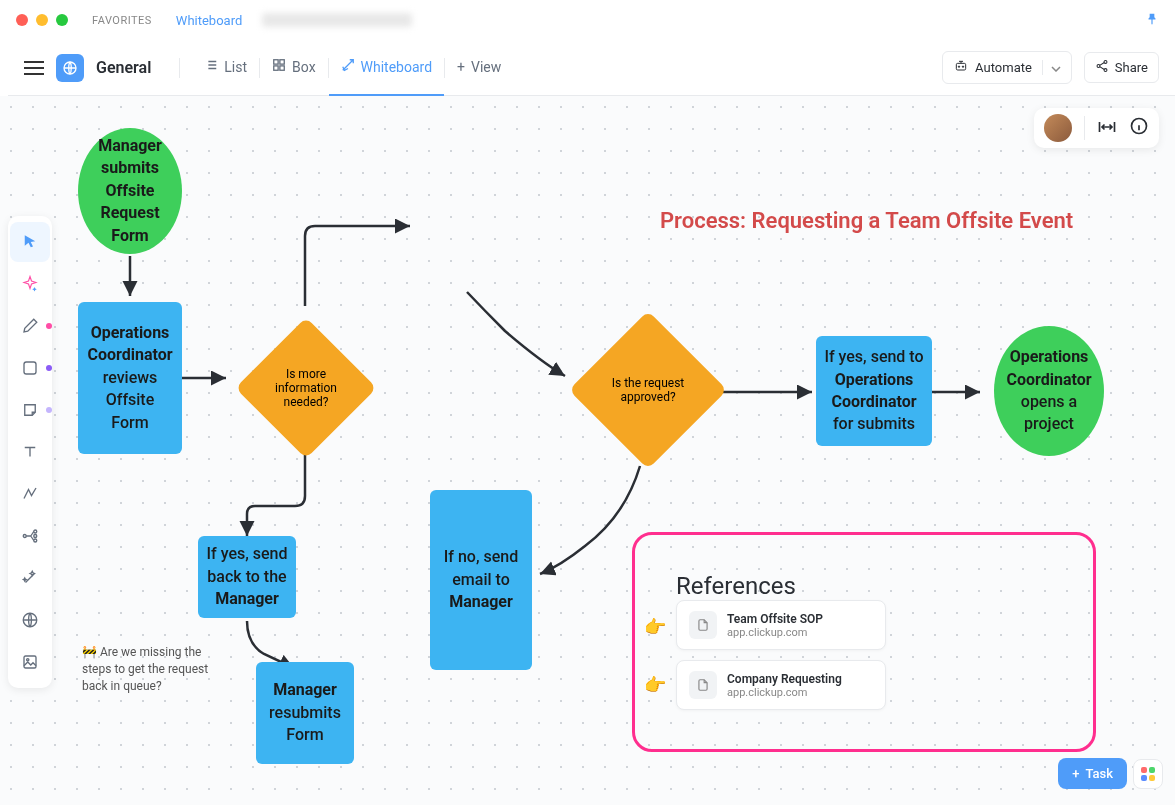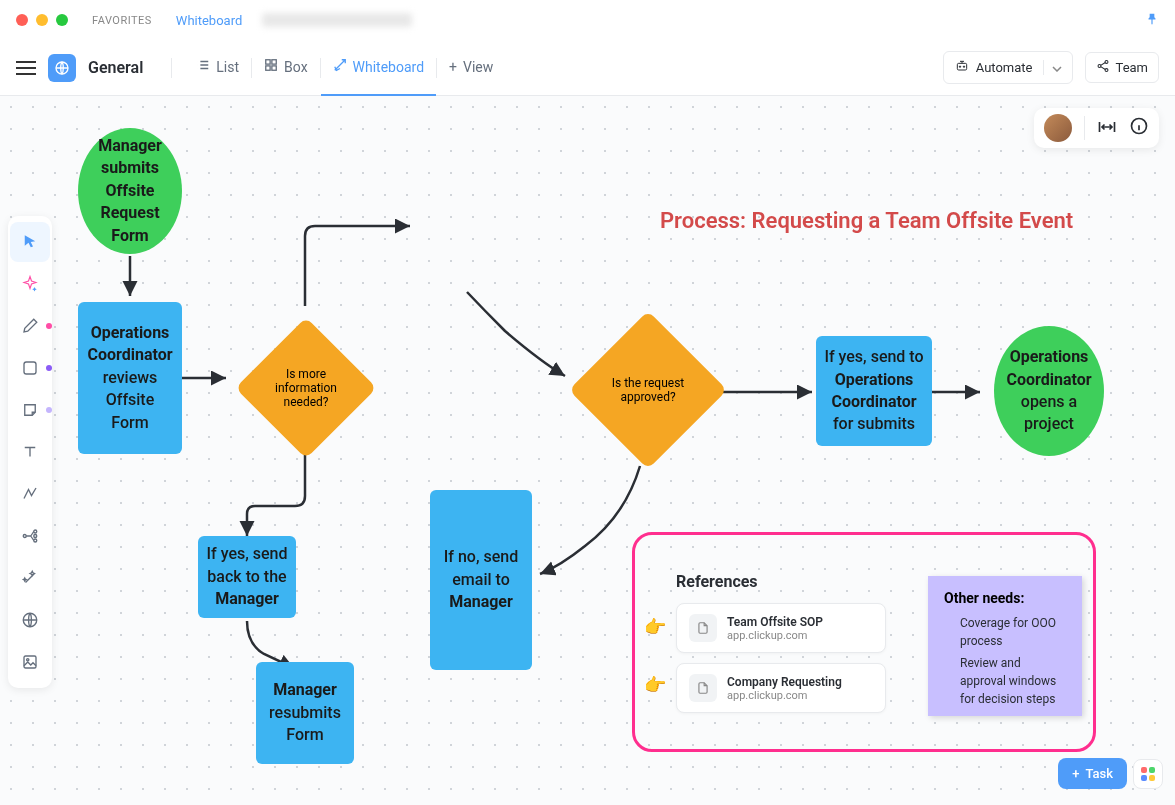--- a/index.html
+++ b/index.html
@@ -11,21 +11,21 @@
 .light { width: 12px; height: 12px; border-radius: 50%; }
 .light.red { background: #ff5f56; }
 .light.yellow { background: #ffbd2e; }
 .light.green { background: #27c93f; }
 .favorites-label { font-size: 11px; letter-spacing: 0.5px; color: #888; text-transform: uppercase; margin-right: 16px; }
 .fav-tab { font-size: 13px; color: #4f9cf9; cursor: pointer; margin-right: 12px; }
 .fav-tab-blur { width: 150px; height: 14px; background: #e8e8e8; border-radius: 3px; filter: blur(3px); }
 .pin-icon { margin-left: auto; color: #4f9cf9; font-size: 14px; }
 
 
-.header { height: 56px; border-bottom: 1px solid #e8eaed; display: flex; align-items: center; padding: 0 16px; gap: 12px; }
+.header { height: 56px; border-bottom: 1px solid #e8eaed; display: flex; align-items: center; padding: 0 16px; gap: 12px; margin-left: 8px; }
 .menu-icon { font-size: 20px; cursor: pointer; color: #333; }
 .space-icon { width: 28px; height: 28px; background: #4f9cf9; border-radius: 6px; display: flex; align-items: center; justify-content: center; color: white; }
 .space-title { font-size: 16px; font-weight: 600; color: #2a2e34; margin-right: 16px; }
 .view-tabs { display: flex; gap: 0; align-items: center; height: 56px; }
 .view-tab { display: flex; align-items: center; gap: 6px; padding: 0 12px; height: 56px; font-size: 14px; color: #656f7d; cursor: pointer; border-bottom: 2px solid transparent; }
 .view-tab.active { color: #4f9cf9; border-bottom-color: #4f9cf9; }
 .view-tab .vicon { font-size: 14px; }
 .vdiv { width: 1px; height: 20px; background: #e8eaed; }
 .header-spacer { flex: 1; }
 .automate-btn { display: flex; align-items: center; gap: 6px; padding: 6px 10px; border: 1px solid #e8eaed; border-radius: 6px; font-size: 13px; color: #2a2e34; cursor: pointer; }
@@ -60,21 +60,21 @@
 .diamond-inner { width: 100%; height: 100%; transform: rotate(45deg); border-radius: 8px; }
 .diamond-text { position: absolute; inset: 0; display: flex; align-items: center; justify-content: center; font-size: 12px; text-align: center; padding: 20px; }
 
 .canvas-title { position: absolute; font-size: 22px; font-weight: 600; color: #d34a4a; }
 
 .note-text { position: absolute; font-size: 12px; color: #555; width: 130px; line-height: 1.4; }
 
 
 .ref-panel-outline { position: absolute; border: 3px solid #ff2e8e; border-radius: 20px; }
 .ref-card { position: absolute; }
-.ref-title { font-size: 16px; font-weight: 700; color: #2a2e34; margin-bottom: 12px; }
+.ref-title { font-size: 24px; font-weight: 400; color: #2a2e34; }
 .ref-item { display: flex; align-items: center; gap: 10px; background: #fff; border: 1px solid #e8eaed; border-radius: 8px; padding: 10px 12px; margin-bottom: 10px; box-shadow: 0 1px 3px rgba(0,0,0,0.04); }
 .ref-doc-icon { width: 28px; height: 28px; background: #f1f3f5; border-radius: 6px; display: flex; align-items: center; justify-content: center; color: #888; font-size: 14px; }
 .ref-link-title { font-size: 12px; font-weight: 600; color: #2a2e34; }
 .ref-link-url { font-size: 11px; color: #888; }
 .pointer-emoji { position: absolute; font-size: 18px; }
 
 
 .sticky-note { position: absolute; background: #c8bfff; padding: 14px 16px; box-shadow: 2px 2px 6px rgba(0,0,0,0.15); }
 .sticky-title { font-size: 14px; font-weight: 700; margin-bottom: 8px; }
 .sticky-list { font-size: 12px; line-height: 1.5; color: #2a2e34; padding-left: 16px; }
@@ -165,21 +165,21 @@
           <path d="M1 1l4 4 4-4" fill="none" stroke="currentColor" stroke-width="1.5"></path>
         </svg></span>
   </div>
   <div class="share-btn">
     <span><svg width="14" height="14" viewBox="0 0 24 24" fill="none" stroke="currentColor" stroke-width="1.8">
           <circle cx="18" cy="5" r="2.5"></circle>
           <circle cx="6" cy="12" r="2.5"></circle>
           <circle cx="18" cy="19" r="2.5"></circle>
           <path d="M8 11l8-5M8 13l8 5"></path>
         </svg></span>
-    <span>Team</span>
+    <span>Share</span>
   </div>
 </div>
 
 <div class="canvas">
 
   <div class="left-toolbar">
     <div class="tool active">
         <svg width="18" height="18" viewBox="0 0 24 24" fill="currentColor">
           <path d="M5 3l14 8-6 1 3 6-3 1-3-6-5 4V3z"></path>
         </svg>
@@ -313,20 +313,21 @@
   </div>
 
   <div class="shape rect-blue" style="left:816px; top:240px; width:116px; height:110px;">
     <div><span>If yes, send to</span><br><b>Operations Coordinator</b><br><span>for submits</span></div>
   </div>
 
   <div class="shape circle-green" style="left:994px; top:230px; width:110px; height:130px;">
     <div><b>Operations Coordinator</b><br><span>opens a project</span></div>
   </div>
 
+  <div class="note-text" style="left:82px; top:548px;">🚧 Are we missing the steps to get the request back in queue?</div>
 
   <div class="ref-panel-outline" style="left:632px; top:436px; width:464px; height:220px;"></div>
   <div class="ref-card" style="left:676px; top:476px; width:210px;">
     <div class="ref-title">References</div>
     <div class="ref-item">
       <div class="ref-doc-icon">
           <svg width="14" height="14" viewBox="0 0 24 24" fill="none" stroke="currentColor" stroke-width="2">
             <path d="M14 3H7a2 2 0 0 0-2 2v14a2 2 0 0 0 2 2h10a2 2 0 0 0 2-2V8l-5-5z"></path>
             <path d="M14 3v5h5"></path>
           </svg>
@@ -345,27 +346,20 @@
         </div>
       <div>
           <div class="ref-link-title">Company Requesting</div>
           <div class="ref-link-url">app.clickup.com</div>
         </div>
     </div>
   </div>
   <span class="pointer-emoji" style="left:644px; top:520px;">👉</span>
   <span class="pointer-emoji" style="left:644px; top:578px;">👉</span>
 
-  <div class="sticky-note" style="left:928px; top:480px; width:154px; height:140px;">
-    <div class="sticky-title">Other needs:</div>
-    <ul class="sticky-list">
-      <li>Coverage for OOO process</li>
-      <li>Review and approval windows for decision steps</li>
-    </ul>
-  </div>
 
   <div class="task-btn">
     <span>+</span>
     <span>Task</span>
   </div>
   <div class="apps-btn">
     <div class="apps-grid">
         <span></span>
         <span></span>
         <span></span>

